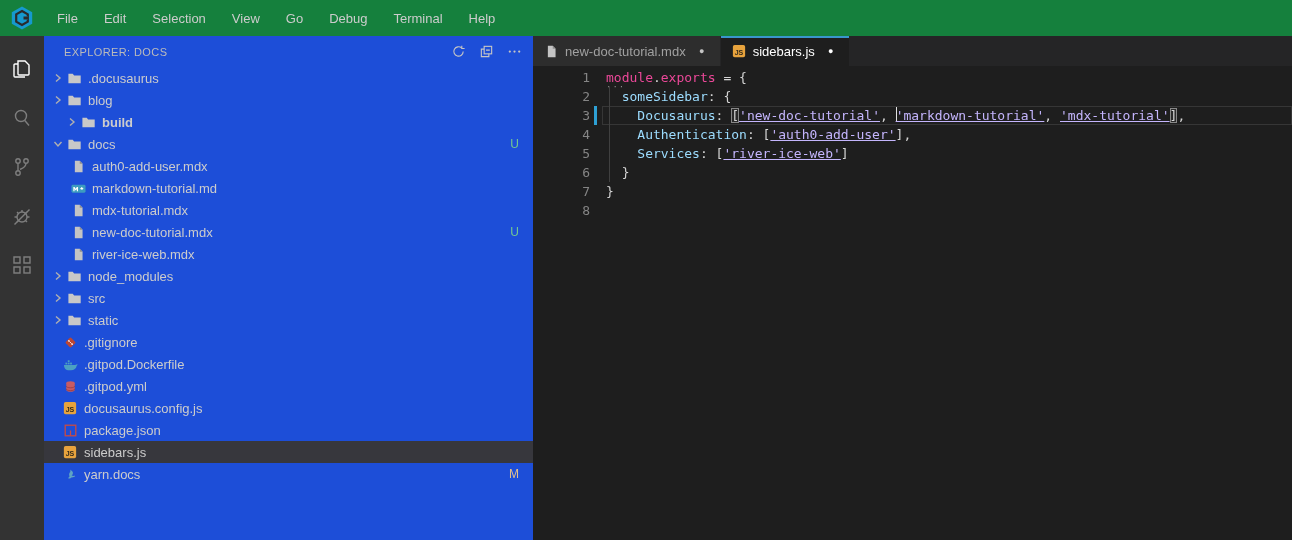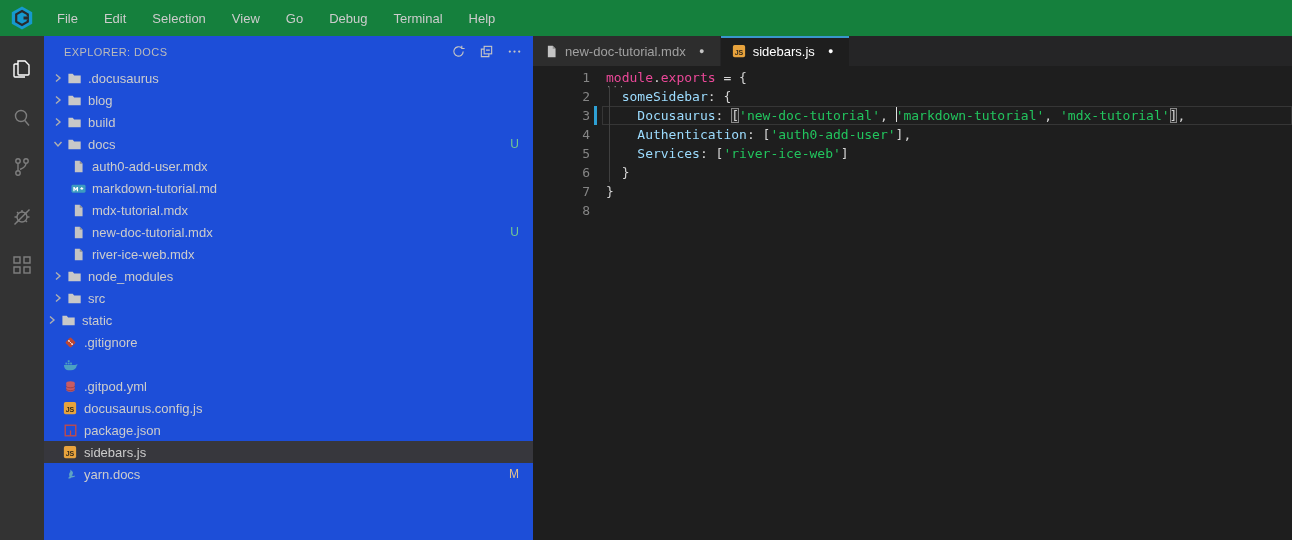--- a/index.html
+++ b/index.html
@@ -62,21 +62,21 @@
   
   .editor { flex:1; padding-top:2px; font-family:"DejaVu Sans Mono", monospace; font-size:13px;
             position:relative; overflow:hidden; }
   .code-line { display:flex; height:19px; line-height:19px; position:relative; }
   .ln { width:57px; flex:0 0 57px; text-align:right; color:#858585; user-select:none; }
   .gmark { width:16px; flex:0 0 16px; position:relative; }
   .gmark .modbar { position:absolute; left:4px; top:0; bottom:0; width:3px; background:#2ea0d4; }
   .code-text { flex:1; white-space:pre; color:#d4d4d4; position:relative; }
   .code-line.current .code-text { box-shadow:inset 0 0 0 1px #363636; margin-left:-4px; padding-left:4px; }
   .tok-teal { color:#ec4899; } .tok-blue { color:#9cdcfe; }
-  .tok-str { color:#22c55e; } .tok-fg { color:#d4d4d4; }
+  .tok-str { color:#c4b5fd;text-decoration:underline; } .tok-fg { color:#d4d4d4; }
   .tok-bracket { box-shadow:inset 0 0 0 1px #888888; background:rgba(120,120,120,.12); }
   .caret { display:inline-block; width:1.5px; height:15px; background:#e0e0e0;
            vertical-align:-2px; margin-right:-1.5px; }
   .indent-guide { position:absolute; left:3px; top:0; bottom:0; width:1px; background:#404040; }
   .code-line.current .indent-guide { left:7px; }
   .hint-dots { position:absolute; left:0; bottom:-4px; color:#8a8a8a; font-size:9px;
                letter-spacing:1px; line-height:8px; }
 </style>
 </head>
 <body>
@@ -187,21 +187,21 @@
                 <path class="stroke" d="M3 1.5 7 5 3 8.5"></path>
               </svg>
             </span>
             <span class="ticon">
               <svg viewBox="0 0 16 16" width="15" height="15">
                 <path fill="#c8c8c8" d="M1.5 3h4.6l1.5 1.7h7v8.3H1.5z"></path>
               </svg>
             </span>
             <span class="tlabel">blog</span>
           </div>
-          <div class="tree-row" style="padding-left: 6px;">
+          <div class="tree-row" style="padding-left: 20px; font-weight: bold;">
             <span class="chev">
               <svg viewBox="0 0 10 10">
                 <path class="stroke" d="M3 1.5 7 5 3 8.5"></path>
               </svg>
             </span>
             <span class="ticon">
               <svg viewBox="0 0 16 16" width="15" height="15">
                 <path fill="#c8c8c8" d="M1.5 3h4.6l1.5 1.7h7v8.3H1.5z"></path>
               </svg>
             </span>
@@ -287,21 +287,21 @@
                 <path class="stroke" d="M3 1.5 7 5 3 8.5"></path>
               </svg>
             </span>
             <span class="ticon">
               <svg viewBox="0 0 16 16" width="15" height="15">
                 <path fill="#c8c8c8" d="M1.5 3h4.6l1.5 1.7h7v8.3H1.5z"></path>
               </svg>
             </span>
             <span class="tlabel">src</span>
           </div>
-          <div class="tree-row" style="">
+          <div class="tree-row" style="padding-left: 6px;">
             <span class="chev">
               <svg viewBox="0 0 10 10">
                 <path class="stroke" d="M3 1.5 7 5 3 8.5"></path>
               </svg>
             </span>
             <span class="ticon">
               <svg viewBox="0 0 16 16" width="15" height="15">
                 <path fill="#c8c8c8" d="M1.5 3h4.6l1.5 1.7h7v8.3H1.5z"></path>
               </svg>
             </span>
@@ -321,20 +321,21 @@
           <div class="tree-row" style="padding-left: 18px;">
             <span class="ticon">
               <svg viewBox="0 0 16 16" width="15" height="15">
                 <path fill="#4ca0c2" d="M1 8.5h12.2c.8-.6 1.8-.7 2.6-.2-.5.2-1 .5-1.3 1.2-.3 2.8-2.7 4.5-6 4.5H5.2C2.8 14 1 11.8 1 8.5z"></path>
                 <rect x="2.6" y="6" width="1.9" height="1.9" fill="#4ca0c2"></rect>
                 <rect x="5.1" y="6" width="1.9" height="1.9" fill="#4ca0c2"></rect>
                 <rect x="7.6" y="6" width="1.9" height="1.9" fill="#4ca0c2"></rect>
                 <rect x="5.1" y="3.5" width="1.9" height="1.9" fill="#4ca0c2"></rect>
               </svg>
             </span>
+            <span class="tlabel">.gitpod.Dockerfile</span>
           </div>
           <div class="tree-row" style="padding-left: 18px;">
             <span class="ticon">
               <svg viewBox="0 0 16 16" width="13" height="13">
                 <ellipse cx="8" cy="3.6" rx="5.2" ry="2.1" fill="#c75b63"></ellipse>
                 <path d="M2.8 3.6v8.6c0 1.2 2.3 2.2 5.2 2.2s5.2-1 5.2-2.2V3.6" fill="#c75b63"></path>
                 <path d="M2.8 7.5c0 1.2 2.3 2.1 5.2 2.1s5.2-.9 5.2-2.1" stroke="#8e3a41" stroke-width=".9" fill="none"></path>
                 <path d="M2.8 11c0 1.2 2.3 2.1 5.2 2.1s5.2-.9 5.2-2.1" stroke="#8e3a41" stroke-width=".9" fill="none"></path>
               </svg>
             </span>

